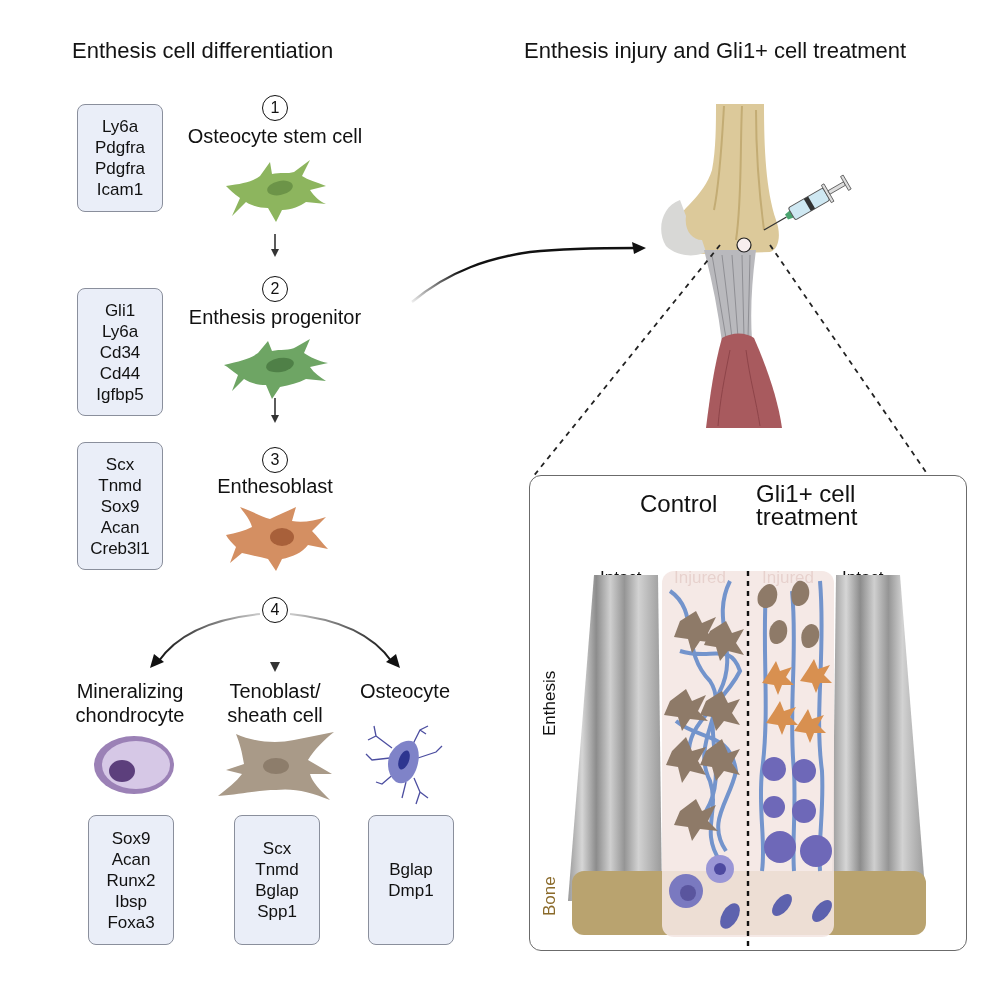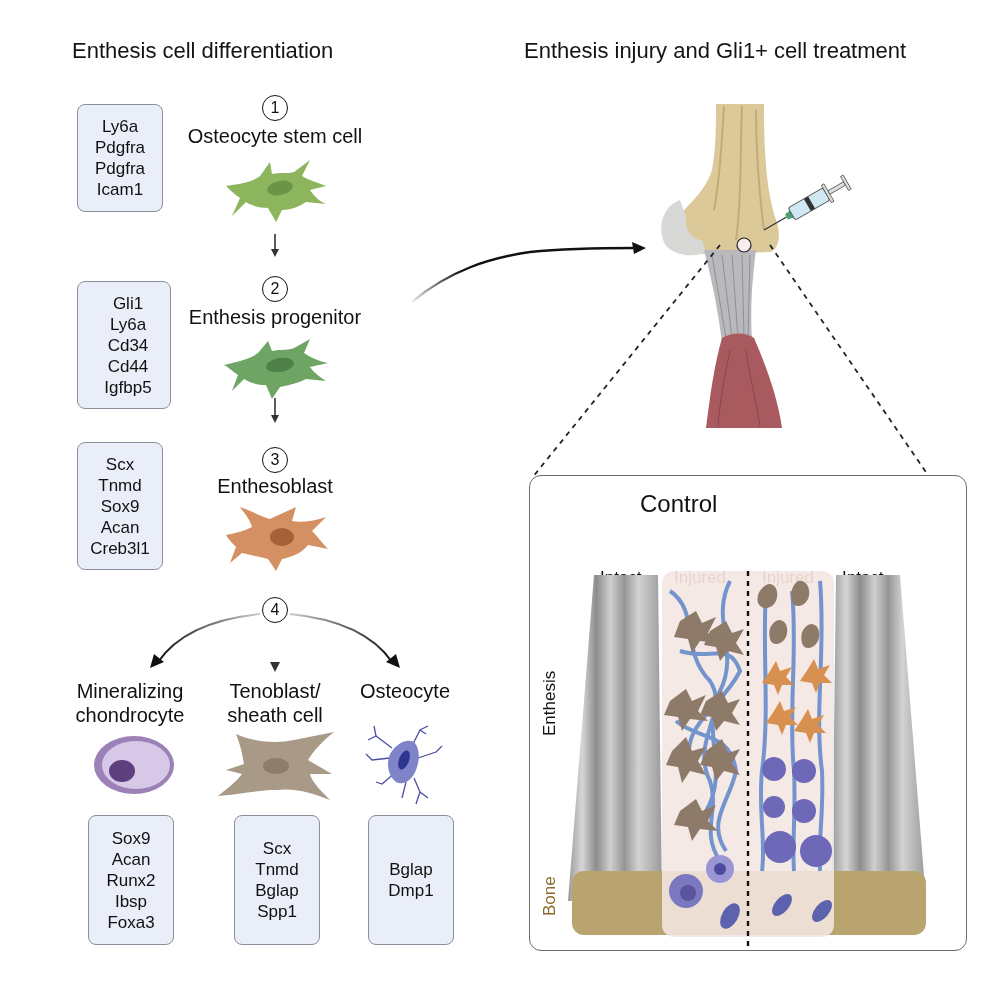--- a/index.html
+++ b/index.html
@@ -35,21 +35,21 @@
 <div class="stage-label" style="left:180px;top:125px;width:190px;">Osteocyte stem cell</div>
 <svg class="abs" style="left:222px;top:158px;" width="108" height="70" viewBox="0 0 108 70">
   <path d="M4,28 C20,26 30,24 38,18 L48,4 L50,16 C58,14 66,16 72,14 L88,2 L80,18 C86,22 94,24 104,28 L88,32 C92,38 98,44 104,46 L84,44 C78,48 70,52 60,52 L54,64 L46,50 C38,50 30,48 24,44 L10,58 L18,40 C12,36 8,32 4,28 Z" fill="#8db55e"></path>
   <ellipse cx="58" cy="30" rx="13" ry="7" fill="#6c9448" transform="rotate(-12 58 30)"></ellipse>
 </svg>
 <svg class="abs" style="left:270px;top:234px;" width="10" height="24">
     <line x1="5" y1="0" x2="5" y2="18" stroke="#333" stroke-width="1.6"></line>
     <path d="M1,15 L9,15 L5,23 Z" fill="#333"></path>
   </svg>
 
-<div class="marker-box" style="left:77px;top:281px;width:84px;height:126px;padding-left:8px;">
+<div class="marker-box" style="left:77px;top:288px;width:84px;height:126px;">
   <span>Gli1</span>
   <span>Ly6a</span>
   <span>Cd34</span>
   <span>Cd44</span>
   <span>Igfbp5</span>
 </div>
 <div class="stage-num" style="left:262px;top:276px;">2</div>
 <div class="stage-label" style="left:170px;top:306px;width:210px;">Enthesis progenitor</div>
 <svg class="abs" style="left:222px;top:337px;" width="108" height="66" viewBox="0 0 108 66">
   <path d="M2,28 C18,24 28,22 36,16 L46,4 L50,14 C58,12 68,14 74,10 L88,2 L82,16 C88,20 96,24 106,26 L88,30 C92,36 98,40 104,44 L84,42 C76,46 68,48 58,50 L50,62 L44,48 C36,48 28,46 22,42 L10,54 L16,38 C10,34 6,30 2,28 Z" fill="#6ea564"></path>
@@ -192,20 +192,24 @@
   </g>
 </svg>
 
 <svg class="abs" style="left:520px;top:240px;" width="420" height="240" viewBox="0 0 420 240">
   <line x1="200" y1="5" x2="12" y2="238" stroke="#222" stroke-width="1.8" stroke-dasharray="5,5"></line>
   <line x1="250" y1="5" x2="410" y2="238" stroke="#222" stroke-width="1.8" stroke-dasharray="5,5"></line>
 </svg>
 
 <div class="panel">
   <div class="panel-text" style="left:110px;top:16px;width:120px;">Control</div>
+  <div class="panel-text" style="left:226px;top:6px;width:150px;">
+    <div>Gli1+ cell</div>
+    <div>treatment</div>
+  </div>
   <div class="sub-label" style="left:70px;top:69px;color:#111;">Intact</div>
   <div class="sub-label" style="left:144px;top:69px;color:#8b3a32;">Injured</div>
   <div class="sub-label" style="left:232px;top:69px;color:#8b3a32;">Injured</div>
   <div class="sub-label" style="left:312px;top:69px;color:#111;">Intact</div>
 
   <div class="vert-label" style="left:10px;top:260px;color:#111;">Enthesis</div>
   <div class="vert-label" style="left:10px;top:440px;color:#8a6a2a;">Bone</div>
 
   <svg class="abs" style="left:0;top:95px;" width="436" height="379" viewBox="0 0 436 379">
     <defs>

